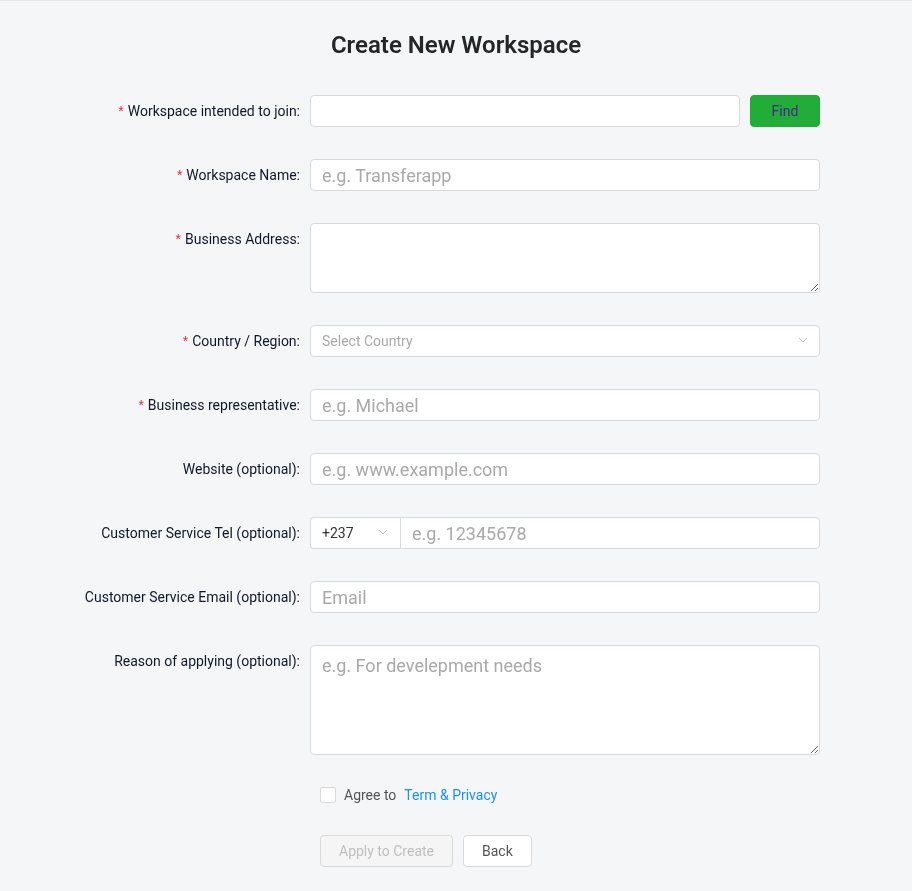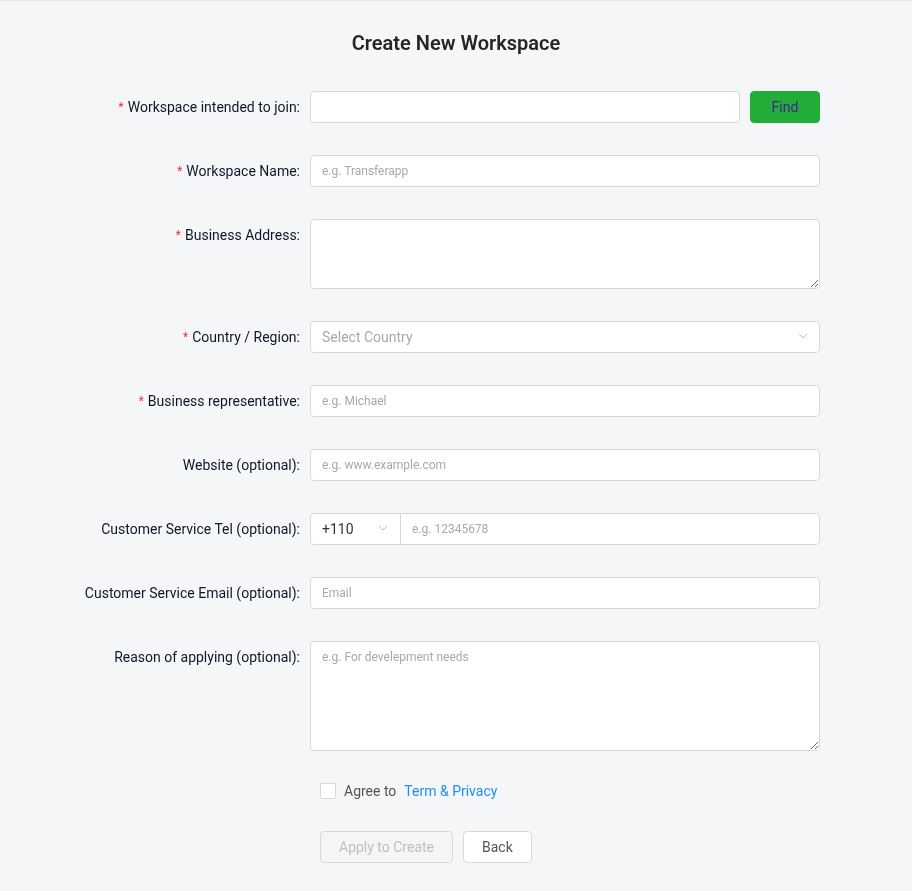--- a/index.html
+++ b/index.html
@@ -14,21 +14,21 @@
       font-size: 14px;
       width: 912px;
       min-height: 891px;
       border-top: 1px solid #e8e8e8;
     }
     .container {
       padding: 30px 60px 20px 60px;
     }
     h1.title {
       text-align: center;
-      font-size: 20px;
+      font-size: 24px;
       font-weight: 600;
       color: #262626;
       margin-bottom: 36px;
     }
     .form-row {
       display: flex;
       align-items: flex-start;
       margin-bottom: 32px;
     }
     .form-label {
@@ -49,21 +49,21 @@
       flex: 1;
       display: flex;
       gap: 10px;
       max-width: 510px;
     }
     .input, .textarea, .select {
       width: 100%;
       border: 1px solid #d9d9d9;
       border-radius: 4px;
       padding: 6px 11px;
-      font-size: 12px;
+      font-size: 18px;
       line-height: 1.5;
       background: #fff;
       color: #333;
       outline: none;
       font-family: inherit;
     }
     .input {
       height: 32px;
     }
     .input::placeholder, .textarea::placeholder {
@@ -239,21 +239,21 @@
     <div class="form-control-wrap">
       <input type="text" class="input" placeholder="e.g. www.example.com" style="">
     </div>
   </div>
 
   <div class="form-row">
     <label class="form-label">Customer Service Tel (optional):</label>
     <div class="form-control-wrap">
       <div class="phone-group">
         <div class="phone-prefix">
-          <div class="select-display has-value">+110</div>
+          <div class="select-display has-value">+237</div>
           <span class="select-arrow">
             <svg width="12" height="12" viewBox="0 0 12 12" fill="none">
                 <path d="M2 4 L6 8 L10 4" stroke="currentColor" stroke-width="1" fill="none"></path>
               </svg>
           </span>
         </div>
         <input type="text" class="input phone-input" placeholder="e.g. 12345678" style="">
       </div>
     </div>
   </div>

